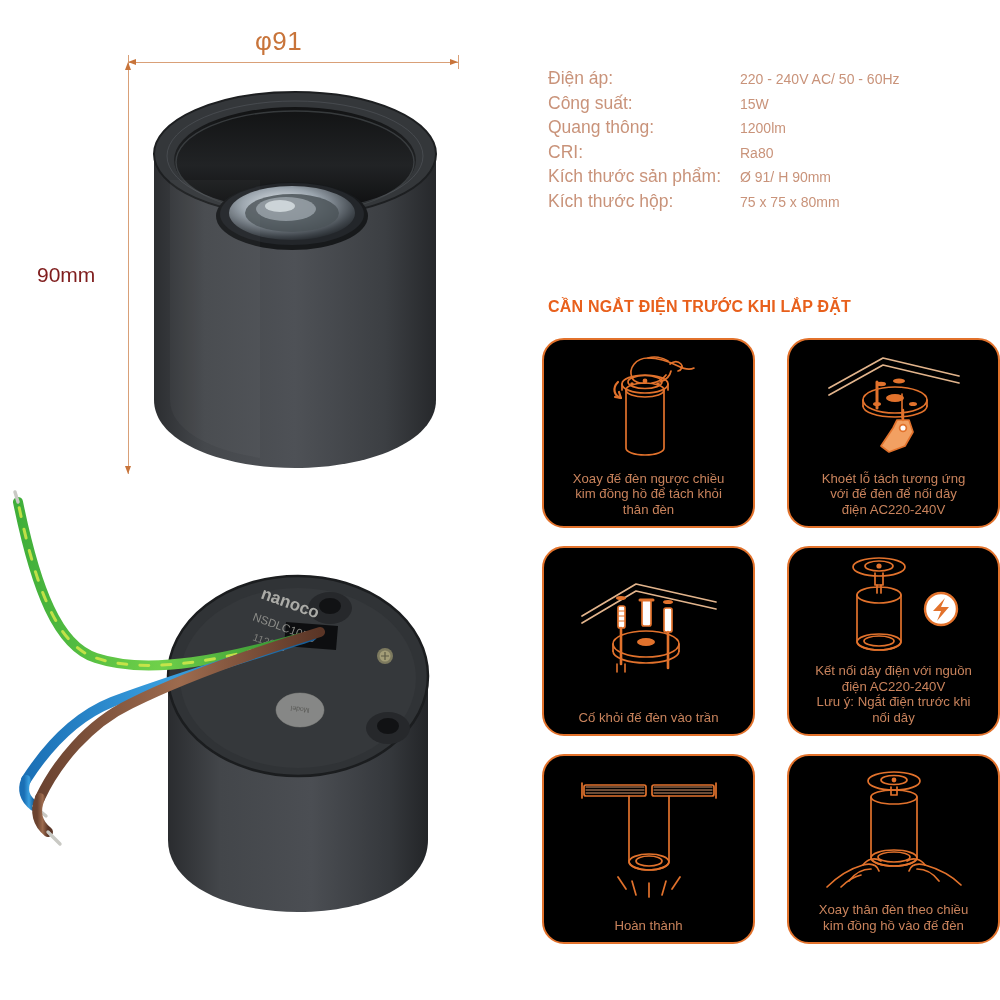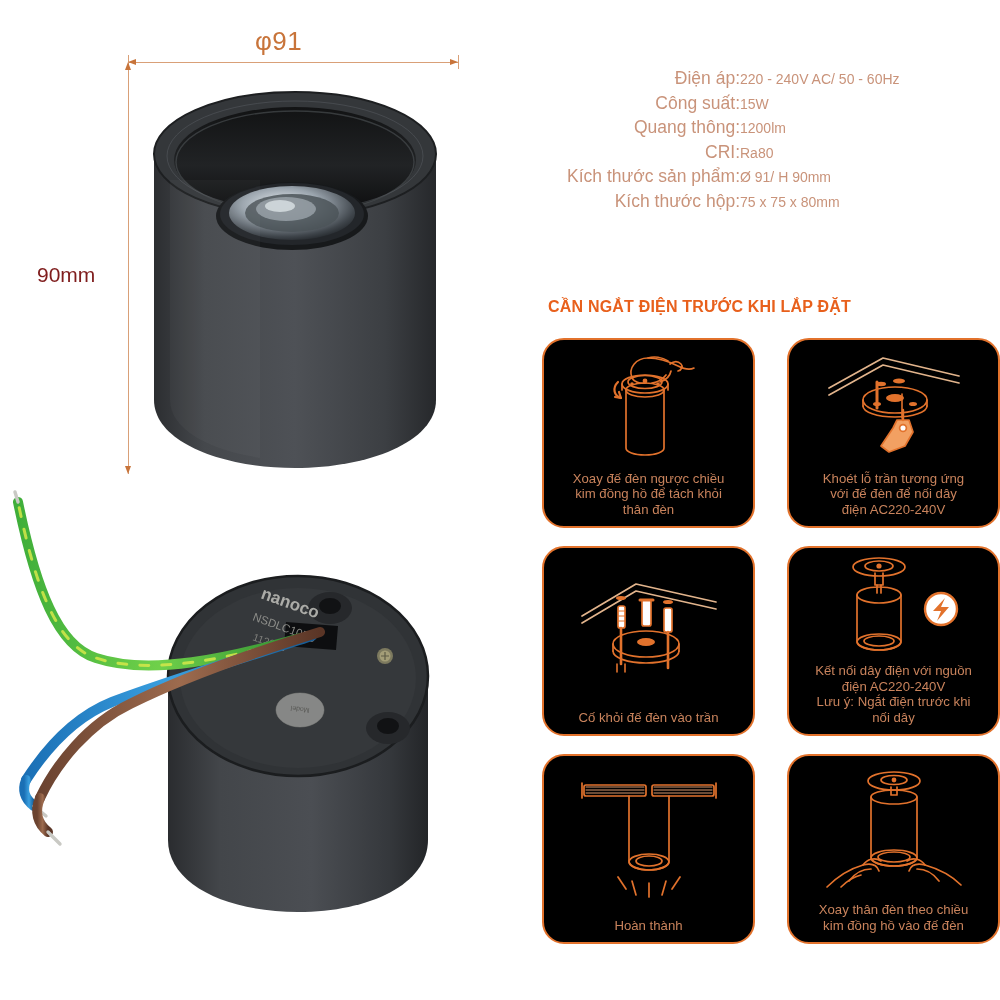--- a/index.html
+++ b/index.html
@@ -53,21 +53,21 @@
   .photo-top{position:absolute;left:140px;top:70px;width:310px;height:415px;}
   .photo-bot{position:absolute;left:0px;top:480px;width:430px;height:460px;}
 
   
   .right-col{position:absolute;left:520px;top:0;width:480px;height:1000px;}
 
   
   .spec-table{
     position:absolute;left:28px;top:68px;width:445px;
   }
-  .spec-row{display:flex;align-items:baseline;height:24.5px;text-align:right;}
+  .spec-row{display:flex;align-items:baseline;height:24.5px;}
   .spec-label{
     width:192px;flex:0 0 192px;
     font-size:17.5px;color:#C9937A;white-space:nowrap;
   }
   .spec-value{
     font-size:14px;color:#C9937A;white-space:nowrap;
   }
 
   
   .warn-heading{
@@ -318,21 +318,21 @@
 
               <path d="M58,34 L58,60" stroke-width="3"></path>
               <path d="M83,46 L83,70" stroke-width="1.6"></path>
 
               <path d="M78,72 L90,72 L94,84 L86,98 L70,104 L62,98 L70,86 L74,80 Z" fill="#F2A062" stroke="#E2722C"></path>
               <path d="M84,72 L84,62" stroke-width="2.4"></path>
               <circle cx="84" cy="80" r="3.4" fill="#fff"></circle>
             </g>
           </svg>
         </div>
-        <div class="card-cap">Khoét lỗ trần tương ứng
+        <div class="card-cap">Khoét lỗ tách tương ứng
 với đế đèn để nối  dây
 điện AC220-240V</div>
       </div>
 
       <div class="card">
         <div class="card-art">
           <svg width="150" height="120" viewBox="0 0 150 120">
             <g fill="none" stroke="#E2722C" stroke-width="1.7" stroke-linecap="round" stroke-linejoin="round">
 
               <path d="M8,44 L62,12 L142,30" stroke="#E2B48C"></path>

